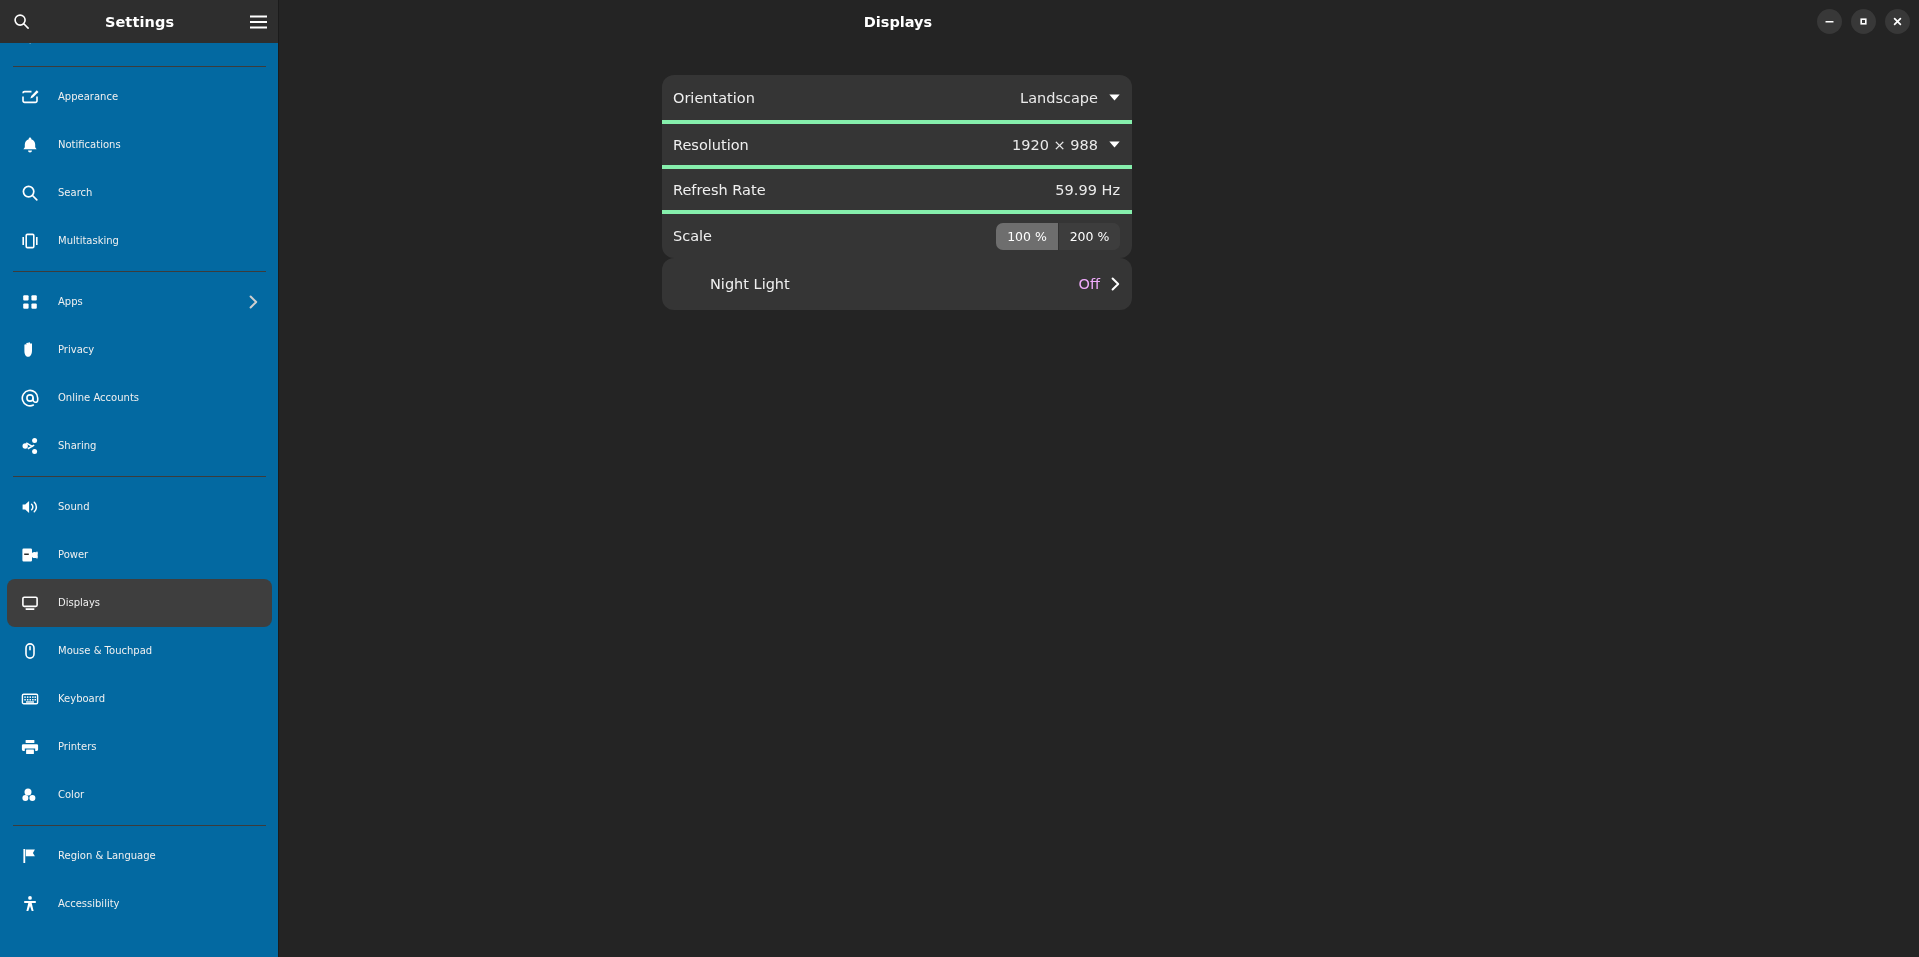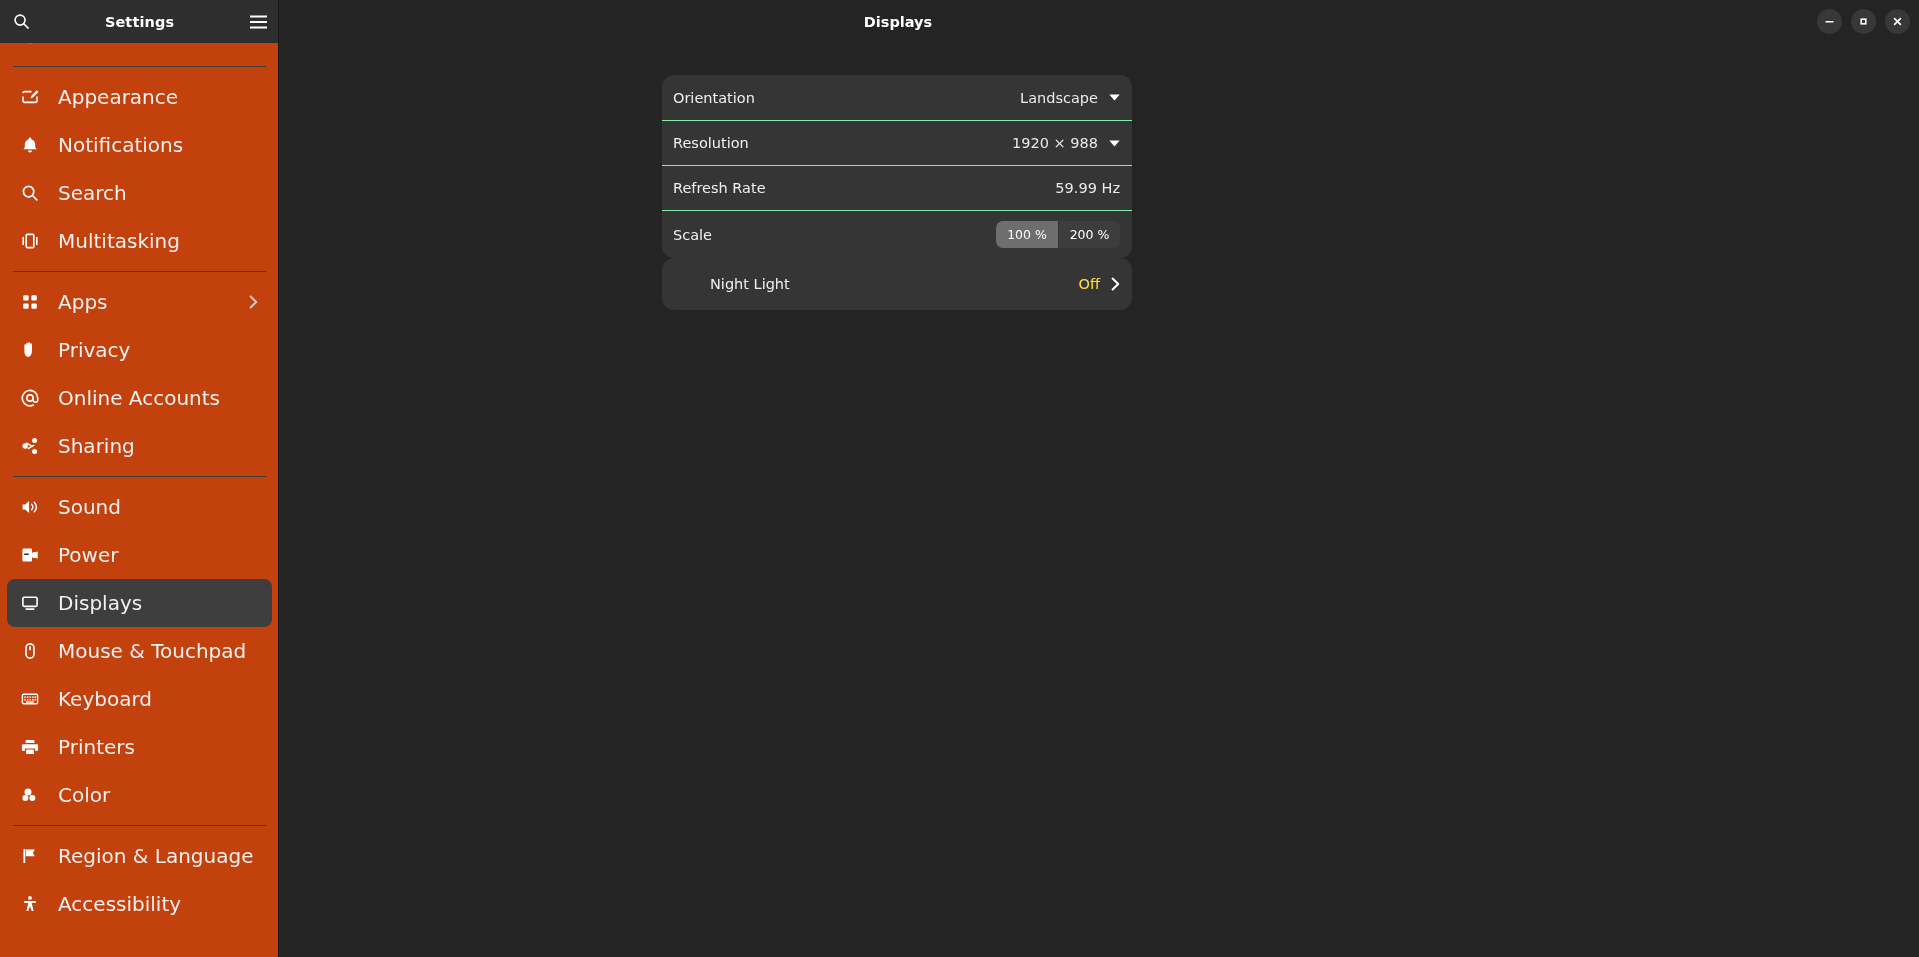--- a/index.html
+++ b/index.html
@@ -19,21 +19,21 @@
     height: 957px;
     display: flex;
     background: #242424;
   }
 
   
   .sidebar {
     position: relative;
     width: 279px;
     height: 957px;
-    background: #c2410c;
+    background: #0369a1;
     border-right: 1px solid #1b1b1b;
     flex: 0 0 279px;
     overflow: hidden;
   }
 
   .sidebar-header {
     position: absolute;
     top: 0; left: 0;
     width: 279px;
     height: 43px;
@@ -95,21 +95,21 @@
     flex: 0 0 20px;
     display: flex;
     align-items: center;
     justify-content: center;
     color: #ffffff;
     margin-right: 18px;
   }
   .nav-icon svg { display: block; }
 
   .nav-label {
-    font-size: 20px;
+    font-size: 10px;
     color: #f0f0f0;
     line-height: 1;
   }
 
   .nav-chevron {
     position: absolute;
     right: 14px;
     top: 50%;
     transform: translateY(-50%);
     color: #cfcfcf;
@@ -193,39 +193,39 @@
   #card-display { top: 14px; margin-top: 18px; }  
   #card-nightlight { top: 215px; } 
 
   .row {
     position: relative;
     display: flex;
     align-items: center;
     height: 45px;
     padding: 0 12px 0 11px;
   }
-  .row + .row { border-top: 1px solid #86efac; }
+  .row + .row { border-top: 4px solid #86efac; }
 
   .row-label {
     font-size: 14.5px;
     color: #f0f0f0;
   }
 
   .row-right {
     margin-left: auto;
     display: flex;
     align-items: center;
     gap: 11px;
   }
 
   .row-value {
     font-size: 14.5px;
     color: #eaeaea;
   }
-  .row-value.dim { color: #fde047; }
+  .row-value.dim { color: #f0abfc; }
 
   .caret {
     width: 11px;
     height: 7px;
     color: #ffffff;
     display: block;
   }
 
   .chev-right {
     color: #ffffff;

